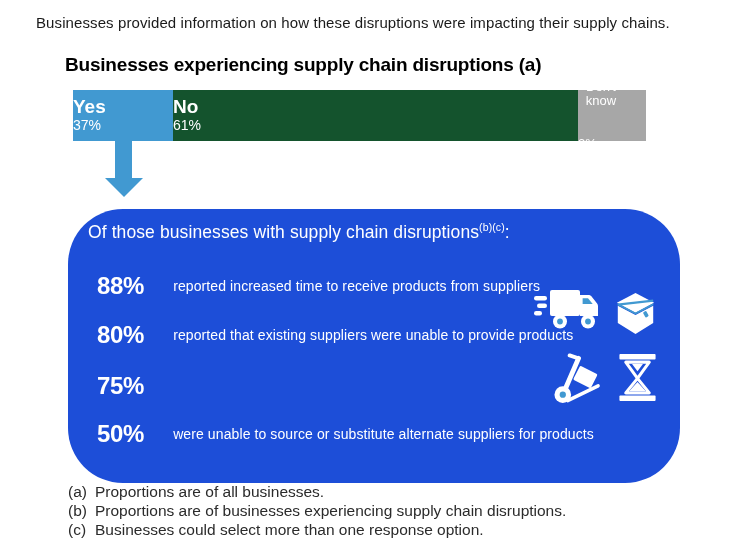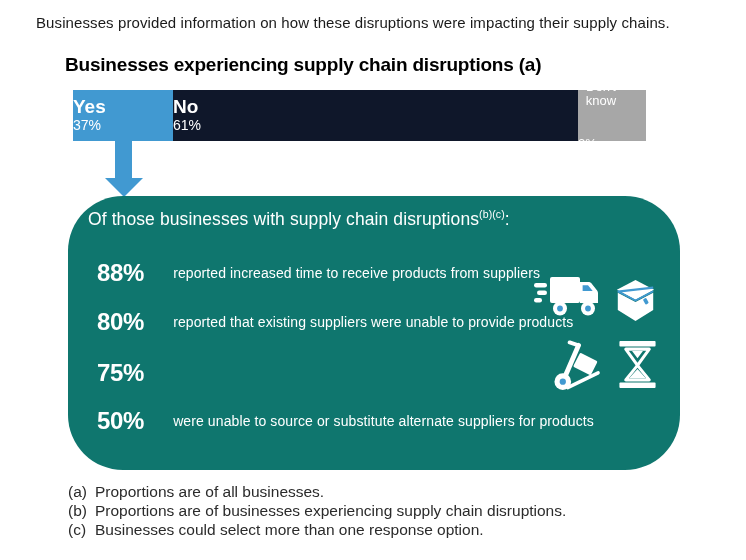--- a/index.html
+++ b/index.html
@@ -5,32 +5,32 @@
   html,body{margin:0;padding:0;background:#ffffff;}
   body{width:746px;height:560px;font-family:"Liberation Sans",sans-serif;-webkit-font-smoothing:antialiased;}
   .canvas{position:relative;width:746px;height:560px;background:#ffffff;overflow:hidden;padding-left:12px;}
 
   .intro{position:absolute;left:36px;top:14px;font-size:15px;color:#1a1a1a;letter-spacing:0.1px;}
   .title{position:absolute;left:65px;top:54px;font-size:19px;font-weight:700;color:#000000;letter-spacing:-0.2px;}
 
   .bar{position:absolute;left:73px;top:90px;height:51px;display:flex;}
   .seg{display:flex;flex-direction:column;justify-content:center;align-items:flex-start;color:#ffffff;}
   .seg-yes{width:100px;background:#4199d1;}
-  .seg-no{width:405px;background:#0f172a;}
+  .seg-no{width:405px;background:#14532d;}
   .seg-dk{width:68px;background:#a7a7a7;gap:28px;}
   .seg-label{font-size:19px;font-weight:700;line-height:1.05;}
   .seg-value{font-size:14px;line-height:1.2;}
   .seg-dk .seg-label{font-size:13px;font-weight:400;width:46px;text-align:center;line-height:1.12;}
   .seg-dk .seg-value{font-size:13px;line-height:1.12;}
 
   .arrow-shaft{position:absolute;left:115px;top:141px;width:17px;height:38px;background:#4199d1;}
   .arrow-head{position:absolute;left:105px;top:178px;width:0;height:0;
     border-left:19px solid transparent;border-right:19px solid transparent;border-top:19px solid #4199d1;}
 
-  .callout{position:absolute;left:68px;top:196px;width:612px;height:274px;background:#0f766e;border-radius:55px;color:#ffffff;}
+  .callout{position:absolute;left:68px;top:209px;width:612px;height:274px;background:#1d4ed8;border-radius:55px;color:#ffffff;}
   .callout-heading{position:absolute;left:20px;top:13px;font-size:17.5px;font-weight:400;letter-spacing:0.1px;}
   .callout-heading sup{font-size:10.5px;vertical-align:super;line-height:0;}
 
   .stat{position:absolute;left:29px;height:30px;display:flex;align-items:center;white-space:nowrap;}
   .stat-value{font-size:24px;font-weight:700;margin-right:9px;letter-spacing:-0.3px;}
   .stat-text{font-size:14px;font-weight:400;letter-spacing:0.1px;margin-left:20px;}
   .stat-1{top:62px;} .stat-2{top:111px;} .stat-3{top:162px;} .stat-4{top:210px;}
 
   .icon{position:absolute;}
   .icon-truck{left:465px;top:80px;}

